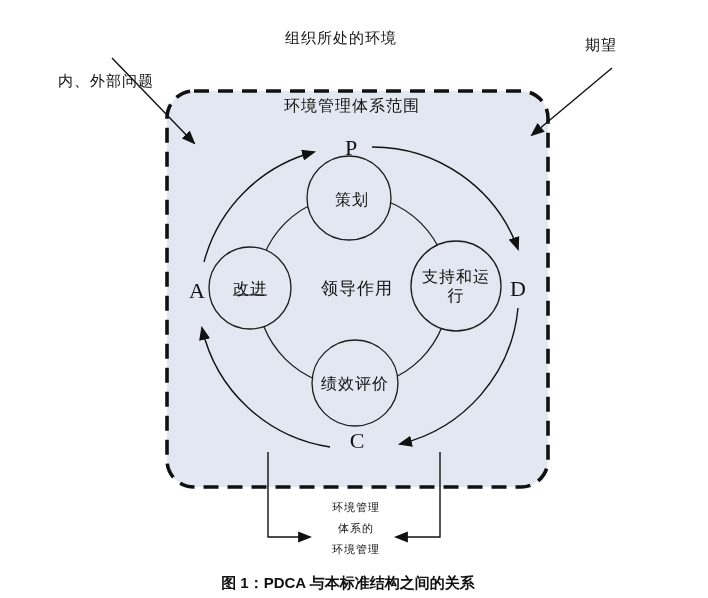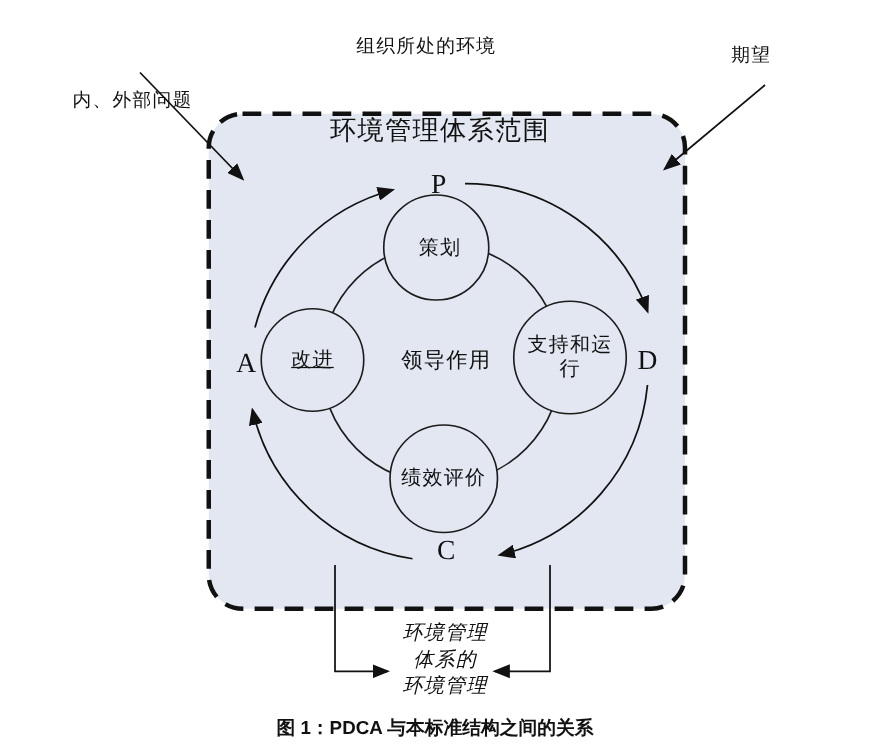--- a/index.html
+++ b/index.html
@@ -24,26 +24,26 @@
   .lbl {
     position: absolute;
     transform: translate(-50%, -50%);
     white-space: nowrap;
     text-align: center;
     font-size: 15px;
     line-height: 19px;
     color: #111111;
   }
   .lbl .blockline { display: block; }
-  .scope-lbl   { font-size: 21px; letter-spacing: 1px; }
+  .scope-lbl   { font-size: 16px; letter-spacing: 1px; }
   .circle-lbl  { font-size: 16px; line-height: 19px; letter-spacing: 1px; }
   .center-lbl  { font-size: 17px; letter-spacing: 1px; }
   .pdca-letter { font-size: 22px; }
   .outer-lbl   { font-size: 15px; letter-spacing: 1px; }
-  .outcome-lbl { font-size: 16px; line-height: 21px; letter-spacing: 1px; font-style: italic; }
+  .outcome-lbl { font-size: 11px; line-height: 21px; letter-spacing: 1px; }
   .caption {
     position: absolute;
     left: 348px;
     top: 583px;
     transform: translate(-50%, -50%);
     white-space: nowrap;
     font-family: "Liberation Sans", "DejaVu Sans", sans-serif;
     font-weight: bold;
     font-size: 15px;
     color: #111111;

